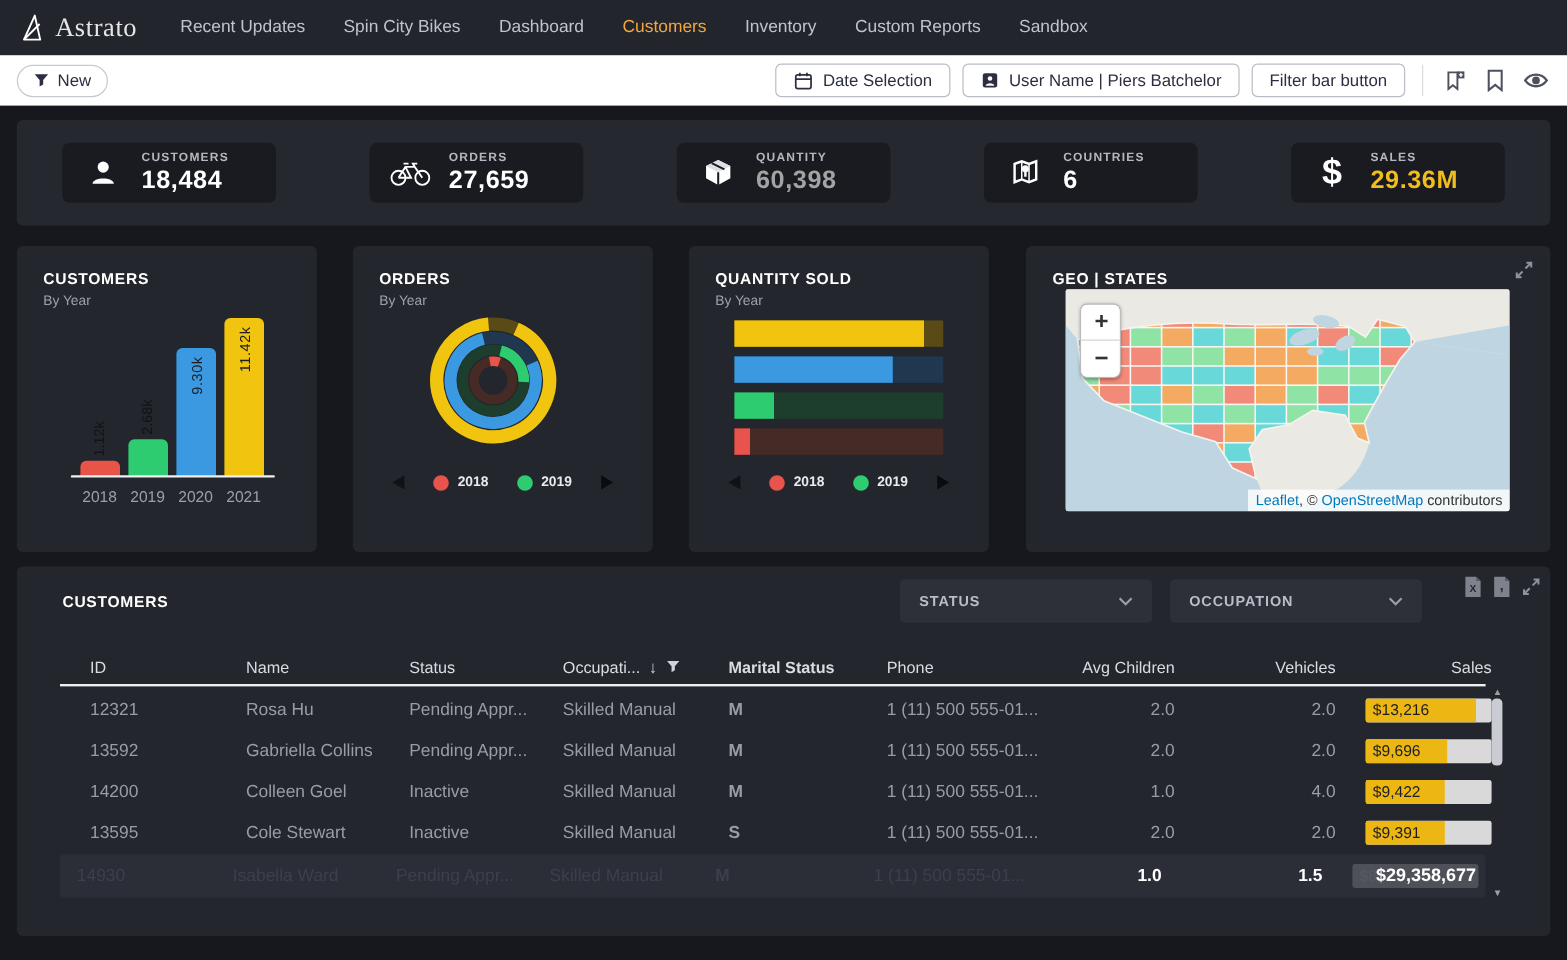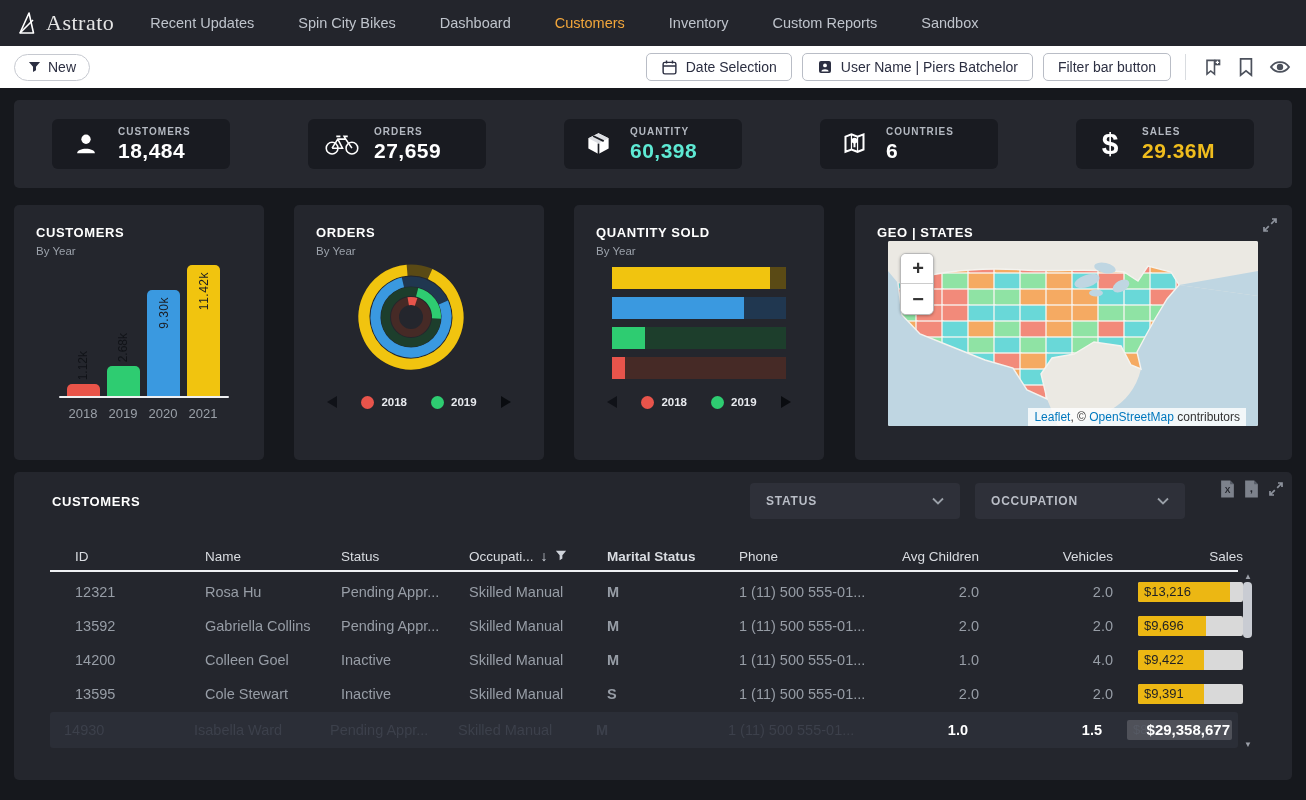--- a/index.html
+++ b/index.html
@@ -4,21 +4,21 @@
 <style>
   * { margin:0; padding:0; box-sizing:border-box; }
   html,body { width:1306px; height:800px; overflow:hidden; background:#16181d;
     font-family:"Liberation Sans", sans-serif; }
 
   
   #topbar { position:absolute; left:0; top:0; width:1306px; height:46px; background:#23252c;
     display:flex; align-items:center; padding:0 16px; }
   #logo { display:flex; align-items:center; gap:8px; }
   #logo-text { color:#e5e5e5; font-family:"Liberation Serif", serif; font-size:22px; letter-spacing:.5px; }
-  #nav-items { display:flex; margin-left:36px; gap:44px; }
+  #nav-items { display:flex; margin-left:36px; gap:32px; }
   .nav-item { color:#bfc4cc; font-size:14.5px; cursor:pointer; }
   .nav-item.active { color:#f2a63b; }
 
   
   #filterbar { position:absolute; left:0; top:46px; width:1306px; height:42px; background:#ffffff;
     display:flex; align-items:center; padding:0 14px; }
   .pill { display:flex; align-items:center; gap:7px; border:1px solid #c6c9d0; border-radius:14px;
     height:27px; padding:0 13px; color:#2c2f42; font-size:14px; background:#fff; cursor:pointer; }
   #fb-right { margin-left:auto; display:flex; align-items:center; gap:10px; }
   .fb-btn { display:flex; align-items:center; gap:8px; border:1px solid #b9bdc6; border-radius:5px;
@@ -71,21 +71,21 @@
   .hbar-fill { position:absolute; left:0; top:0; height:22px; }
 
   
   #map-box { position:absolute; left:33px; top:36px; width:370px; height:185px; overflow:hidden;
     border-radius:2px; background:#ebe9e3; }
   #map-zoom { position:absolute; left:12px; top:12px; width:34px; border:1px solid #b9b9b9;
     border-radius:6px; overflow:hidden; background:#fff; box-shadow:0 1px 3px rgba(0,0,0,.3); }
   .map-zoom-btn { width:34px; height:30px; display:flex; align-items:center; justify-content:center;
     font-size:20px; font-weight:bold; color:#333; background:#fff; cursor:pointer; }
   #map-zoom .map-zoom-btn:first-child { border-bottom:1px solid #ccc; }
-  #map-attrib { position:absolute; right:12px; bottom:0; background:rgba(255,255,255,.8);
+  #map-attrib { position:absolute; right:0; bottom:0; background:rgba(255,255,255,.8);
     font-size:12px; color:#333; padding:2px 6px; white-space:nowrap; }
   .attrib-link { color:#0078be; cursor:pointer; }
   .expand-icon { position:absolute; cursor:pointer; }
 
   
   #panel-table { left:14px; top:472px; width:1278px; height:308px; }
   #table-title { position:absolute; left:38px; top:22px; color:#fff; font-size:13px; font-weight:800; letter-spacing:.6px; }
   .dropdown { position:absolute; top:11px; width:210px; height:36px; background:#2e3039; border-radius:4px;
     display:flex; align-items:center; justify-content:space-between; padding:0 16px; cursor:pointer; }
   #dd-status { left:736px; } #dd-occupation { left:961px; }
@@ -219,21 +219,21 @@
       <div class="kpi-icon">
         <svg width="27" height="27" viewBox="0 0 24 24">
           <path d="M12 2 L21 6.5 V15.5 L12 20.5 L3 15.5 V6.5 Z" fill="#fff"></path>
           <path d="M12 2 L21 6.5 L12 11.2 L3 6.5 Z" fill="#dcdee2"></path>
           <path d="M12 11.2 V20.5" stroke="#191b21" stroke-width="1.5"></path>
           <path d="M7.2 4.4 L16.6 9" stroke="#191b21" stroke-width="1.5"></path>
         </svg>
       </div>
       <div>
         <div class="kpi-label">QUANTITY</div>
-        <div class="kpi-value" style="color: #5eead4;">60,398</div>
+        <div class="kpi-value" style="color: #a3a3a3;">60,398</div>
       </div>
     </div>
     <div class="kpi-card">
       <div class="kpi-icon">
         <svg width="27" height="27" viewBox="0 0 24 24" fill="none" stroke="#fff" stroke-width="1.8">
           <path d="M4 5 L9.3 3 L14.7 5 L20 3 V16.5 L14.7 18.5 L9.3 16.5 L4 18.5 Z"></path>
           <path d="M9.3 3 V16.5 M14.7 5 V18.5" stroke-width="1.1"></path>
           <circle cx="12" cy="8.5" r="2.6" fill="#fff" stroke="none"></circle>
           <path d="M12 10.5 V14.5" stroke-width="1.8"></path>
         </svg>

